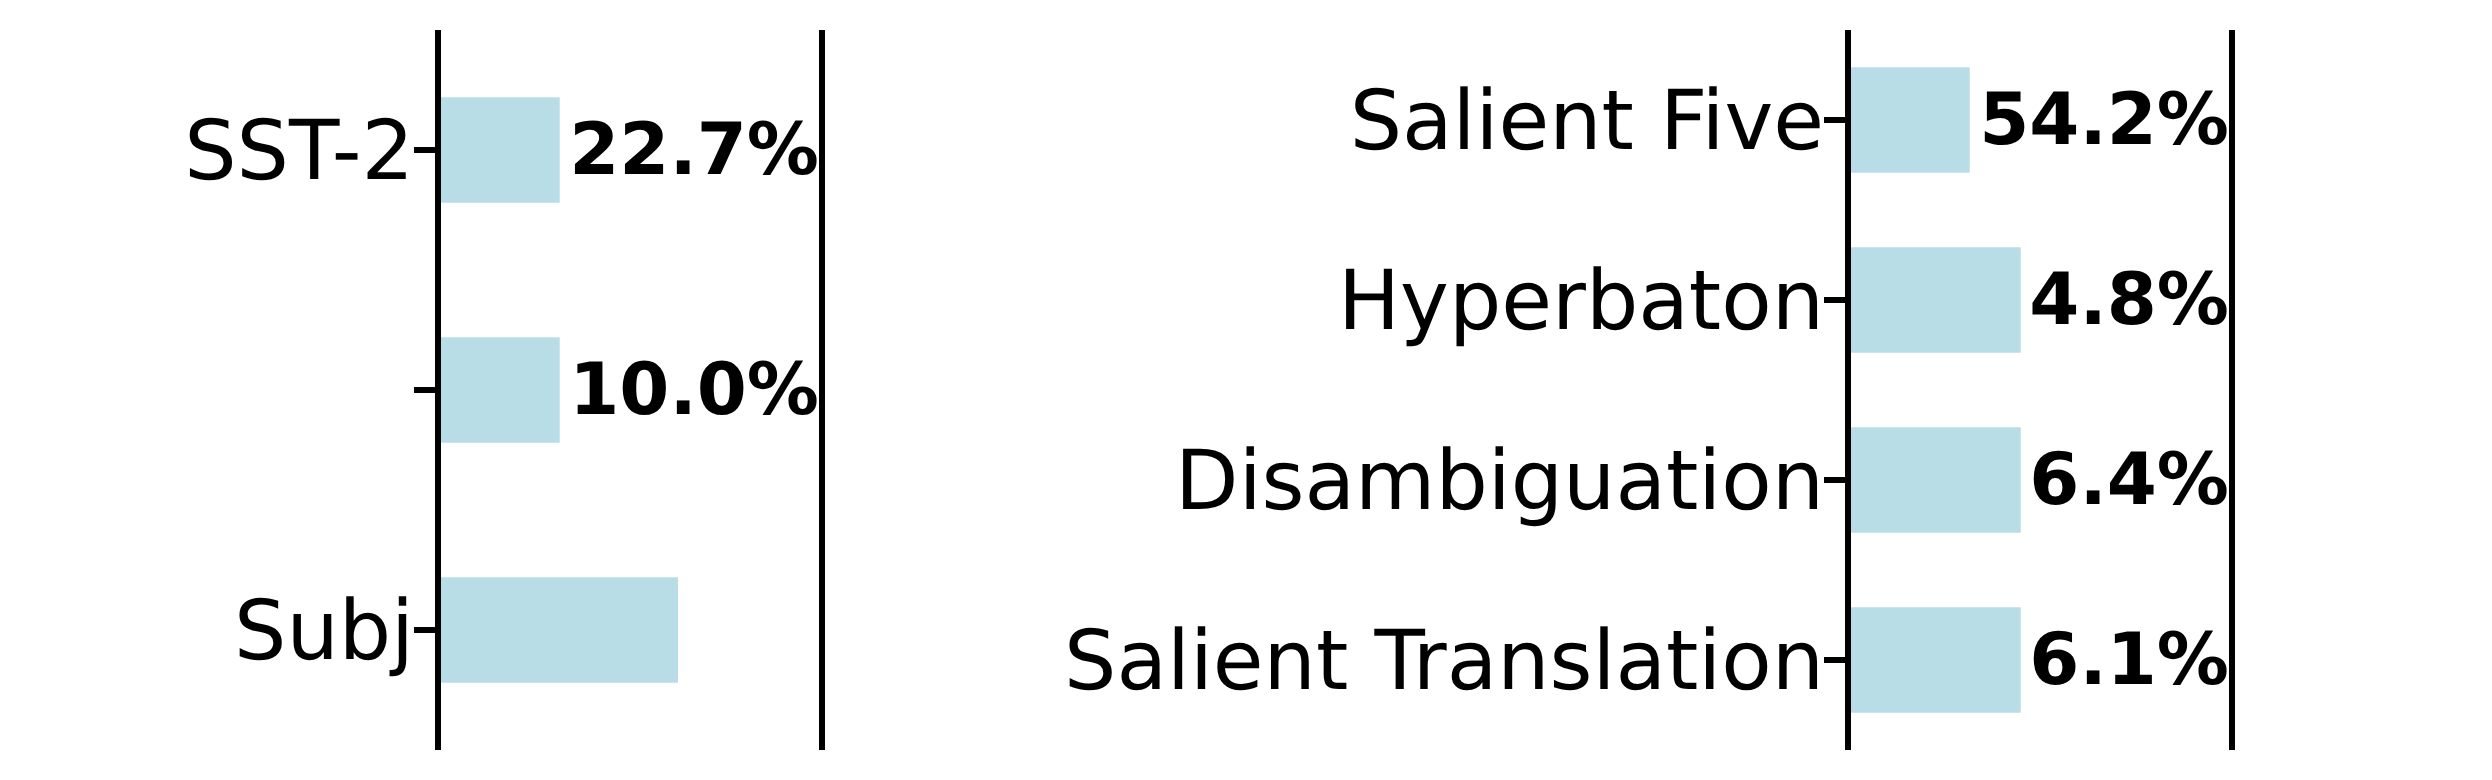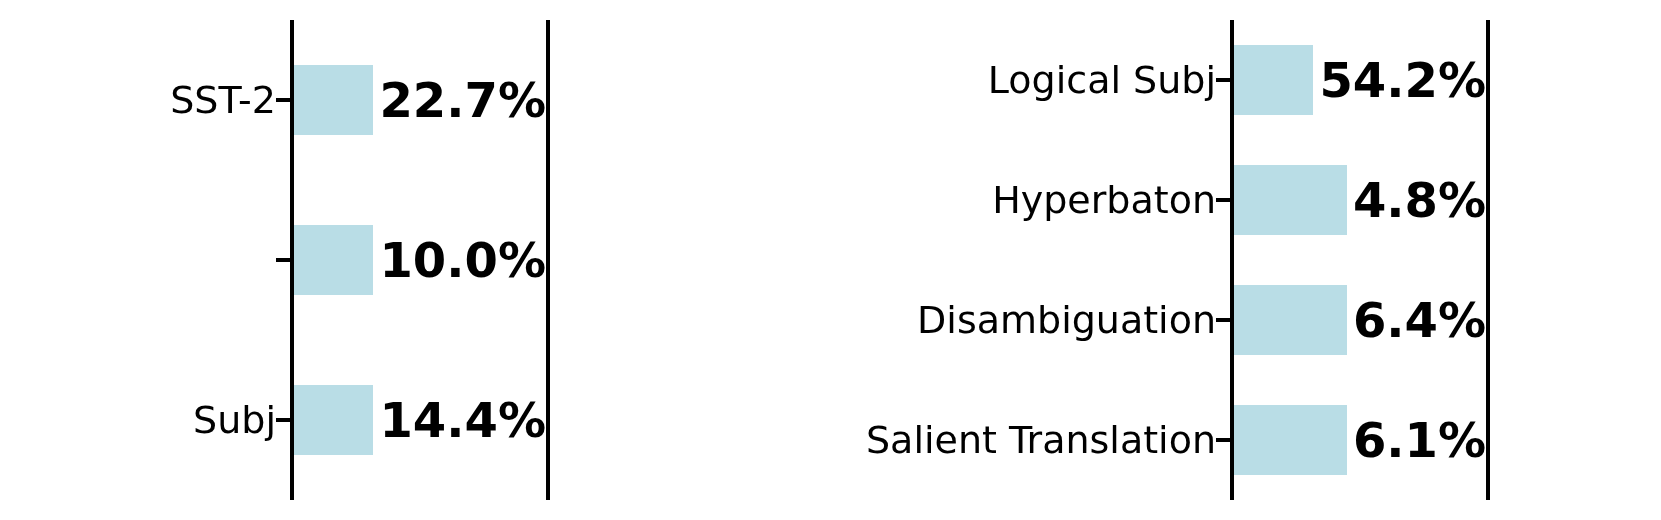--- a/index.html
+++ b/index.html
@@ -42,21 +42,21 @@
     position: relative;
     height: 25%;
     display: flex;
     align-items: center;
   }
   .cat-label {
     position: absolute;
     right: 100%;
     margin-right: 18px;
     white-space: nowrap;
-    font-size: 38px;
+    font-size: 55px;
     line-height: 1;
     color: #000;
     text-align: center;
   }
   .bar {
     height: 70px;
     background: #b9dde6;
     border: 2px solid #b9dde6;
     box-sizing: border-box;
     margin-left: 0;
@@ -96,32 +96,31 @@
         </div>
         <div class="bar-row">
           <div class="tick"></div>
           <div class="bar" id="bar-0-1" style="width: 109.565px; background: rgb(185, 221, 230); border-color: rgb(185, 221, 230);"></div>
           <span class="value-label">10.0%</span>
         </div>
         <div class="bar-row">
           <div class="tick"></div>
           <span class="cat-label">Subj</span>
           <div class="bar" id="bar-0-3" style="width: 157.774px; background: rgb(185, 221, 230); border-color: rgb(185, 221, 230);"></div>
-          <span class="value-label">14.4%</span>
         </div>
       </div>
     </div>
   </div>
 
   <div class="panel" style="width:831px;">
     <div class="plot-area" style="left:400px; width:260px;">
       <div class="bars">
         <div class="bar-row">
           <div class="tick"></div>
-          <span class="cat-label">Logical Subj</span>
+          <span class="cat-label">Salient Five</span>
           <div class="bar" id="bar-1-0" style="width: 241.2px; background: rgb(185, 221, 230); border-color: rgb(185, 221, 230);"></div>
           <span class="value-label">54.2%</span>
         </div>
         <div class="bar-row">
           <div class="tick"></div>
           <span class="cat-label">Hyperbaton</span>
           <div class="bar" id="bar-1-1" style="width: 172.8px; background: rgb(185, 221, 230); border-color: rgb(185, 221, 230);"></div>
           <span class="value-label">4.8%</span>
         </div>
         <div class="bar-row">

